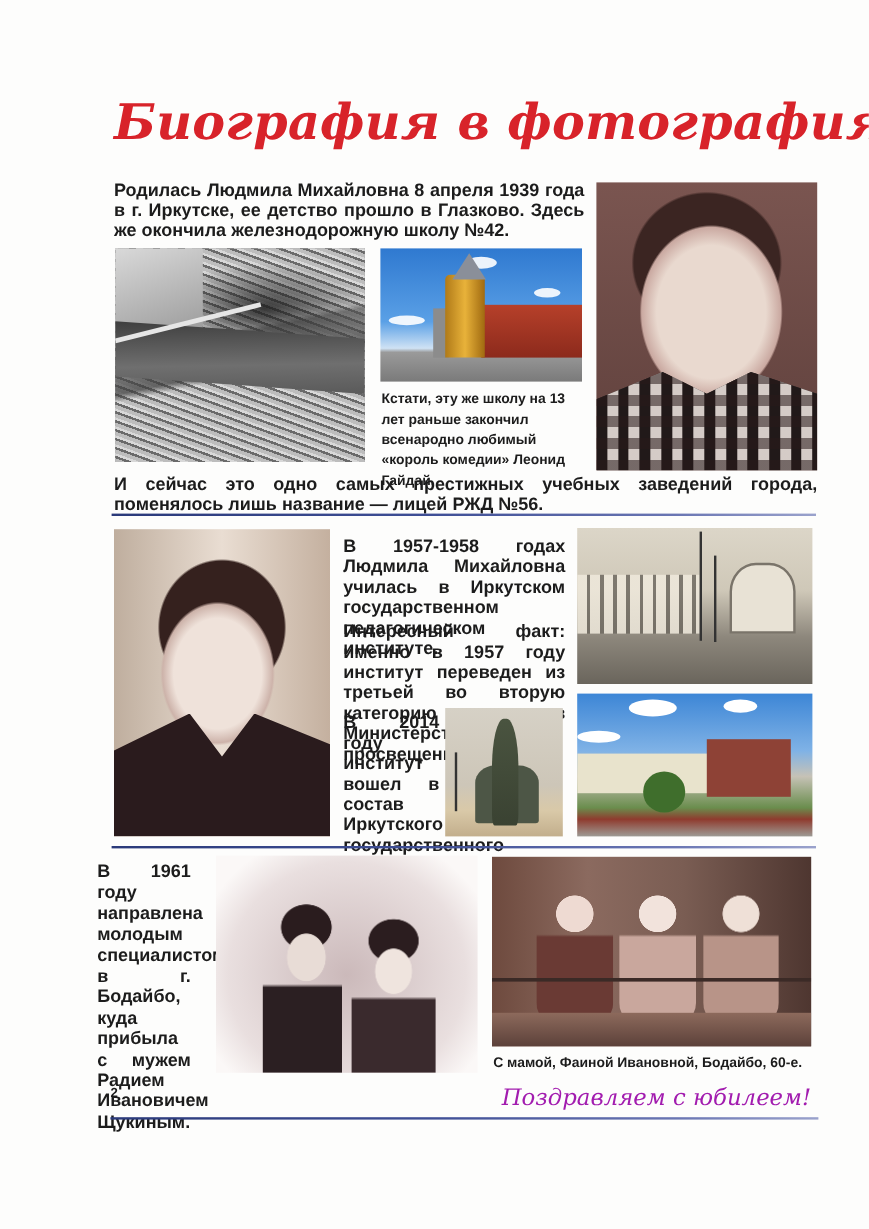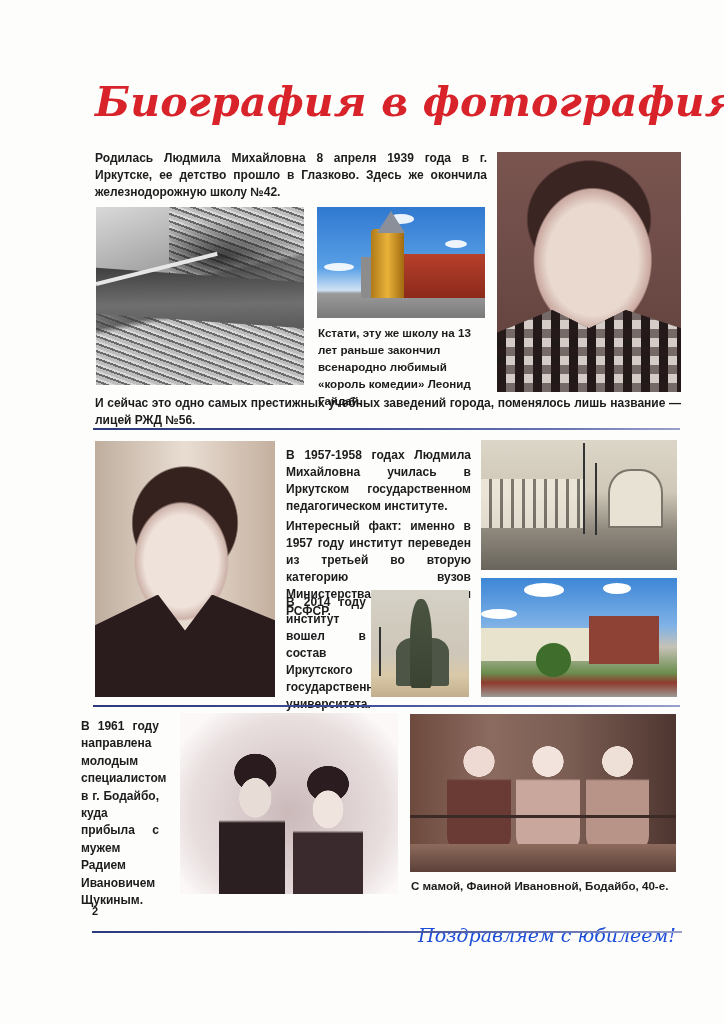--- a/index.html
+++ b/index.html
@@ -9,21 +9,21 @@
   .abs { position: absolute; }
 
   .title {
     left: 95px; top: 78px; width: 560px;
     font-family: "DejaVu Serif", "Liberation Serif", serif;
     font-style: italic; font-weight: bold;
     font-size: 41px; letter-spacing: 0.2px;
     color: #d8232a; white-space: nowrap;
   }
 
-  .txt { font-weight: bold; font-size: 12px; line-height: 17px; color: #1c1c1c; }
+  .txt { font-weight: bold; font-size: 15px; line-height: 17px; color: #1c1c1c; }
   .just { text-align: justify; }
 
   .divider {
     height: 2px;
     background: linear-gradient(to right, #2b3a7a 0%, #3f4f96 45%, #6a76b3 80%, #9aa2cc 100%);
   }
 
   .photo { overflow: hidden; }
 
   
@@ -80,21 +80,21 @@
   .couple .p2 { position:absolute; left:52%; top:22%; width:32%; height:78%; background: radial-gradient(ellipse 36% 22% at 50% 40%, #efe4de 0 60%, transparent 62%), radial-gradient(ellipse 42% 18% at 50% 22%, #2b1d1f 0 70%, transparent 72%), linear-gradient(transparent 55%, #3a2a2d 57%); }
 
   .three { background: linear-gradient(90deg,#6e4a3e 0%, #8b6a5f 30%, #7a5d53 60%, #4e3630 100%); }
   .three .w { position:absolute; top:12%; width:24%; height:72%; border-radius: 40% 40% 10% 10%; }
   .three .rail { position:absolute; left:0; top:64%; width:100%; height:3px; background:#3b2a26; }
   .three .fence { position:absolute; left:0; bottom:0; width:100%; height:18%; background: linear-gradient(#8d6a5c,#5c413a); }
 
   .script {
     right: 48px; top: 904px;
     font-family: "DejaVu Serif", "Liberation Serif", serif;
-    font-style: italic; font-size: 19px; color: #1d4ed8; white-space: nowrap; margin-top: 20px;
+    font-style: italic; font-size: 19px; color: #a21caf; white-space: nowrap;
   }
   .pagenum { left: 92px; top: 905px; font-weight: bold; font-size: 11px; }
 </style>
 </head>
 <body>
 
 <div class="abs title">Биография в фотографиях</div>
 
 <div class="abs txt just" style="left:95px; top:150px; width:392px;">Родилась Людмила Михайловна 8 апреля 1939 года в г. Иркутске, ее детство прошло в Глазково. Здесь же окончила железнодорожную школу №42.</div>
 
@@ -165,17 +165,17 @@
 </div>
 
 <div class="abs photo three" style="left:410px; top:714px; width:266px; height:158px;">
   <div class="w" style="left:14%; background: radial-gradient(ellipse 40% 22% at 50% 25%, #eedad2 0 60%, transparent 62%), linear-gradient(transparent 40%, #6a3a34 42%);"></div>
   <div class="w" style="left:40%; background: radial-gradient(ellipse 40% 22% at 50% 25%, #f2e3dc 0 60%, transparent 62%), linear-gradient(transparent 40%, #c9a79d 42%);"></div>
   <div class="w" style="left:66%; background: radial-gradient(ellipse 40% 22% at 50% 25%, #efe0d7 0 60%, transparent 62%), linear-gradient(transparent 40%, #b89488 42%);"></div>
   <div class="rail"></div>
     <div class="fence"></div>
 </div>
 
-<div class="abs txt" style="left:411px; top:877px; width:270px; font-size:11.6px;">С мамой, Фаиной Ивановной, Бодайбо, 40-е.</div>
+<div class="abs txt" style="left:411px; top:877px; width:270px; font-size:11.6px;">С мамой, Фаиной Ивановной, Бодайбо, 60-е.</div>
 
 <div class="abs pagenum">2</div>
 <div class="abs script">Поздравляем с юбилеем!</div>
 <div class="abs divider" style="left:92px; top:931px; width:590px; height:1.5px;"></div>
 
 </body></html>

